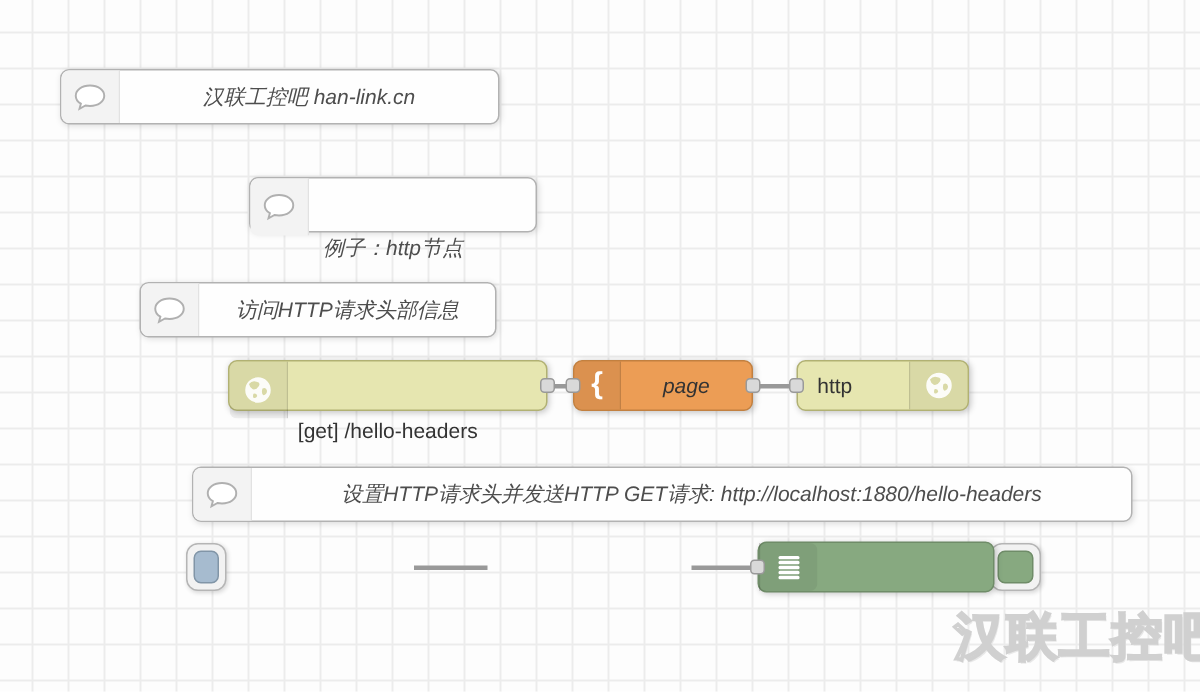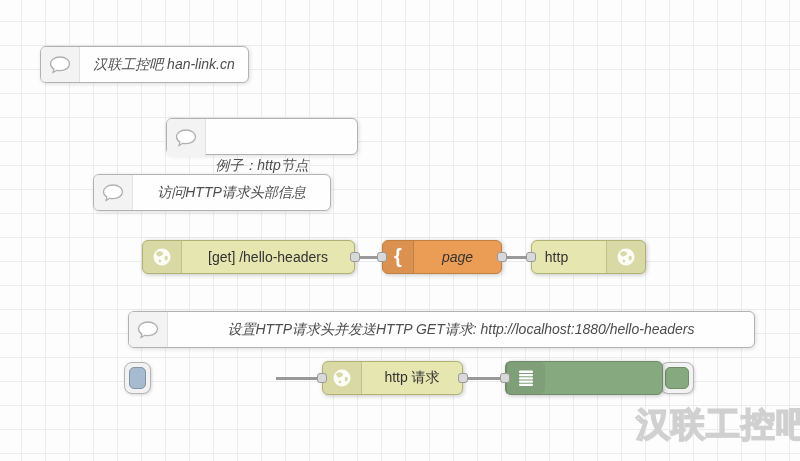--- a/index.html
+++ b/index.html
@@ -22,40 +22,40 @@
   .comment .icon-region{
     width:38px;flex:0 0 38px;background:var(--comment-icon-bg);
     border-right:1px solid #e2e2e2;border-radius:5px 0 0 5px;
     display:flex;align-items:center;justify-content:center;
   }
   .comment .label{
     flex:1;display:flex;align-items:center;justify-content:center;
     font-style:italic;font-size:14px;color:var(--comment-text);
     white-space:nowrap;padding:0 12px;
   }
-  #comment-1{left:40px;top:46px;width:209px;}
+  #comment-1{left:40px;top:46px;width:293px;}
   #comment-2{left:166px;top:118px;width:192px;flex-direction:column;}
-  #comment-3{left:93px;top:174px;width:238px;}
+  #comment-3{left:93px;top:188px;width:238px;}
   #comment-4{left:128px;top:311px;width:627px;}
   
   .node{
     position:absolute;height:34px;box-sizing:border-box;border-radius:6px;
     display:flex;box-shadow:1px 1px 4px rgba(0,0,0,0.22);z-index:2;
   }
   .node .icon-region{
     width:38px;flex:0 0 38px;display:flex;align-items:center;justify-content:center;
     background:rgba(0,0,0,0.055);
   }
   .node .icon-region.icon-left{border-right:1px solid rgba(0,0,0,0.12);border-radius:5px 0 0 5px;}
   .node .icon-region.icon-right{border-left:1px solid rgba(0,0,0,0.12);border-radius:0 5px 5px 0;}
   .node .label{
     flex:1;display:flex;align-items:center;justify-content:center;
     font-size:14px;color:var(--label-text);white-space:nowrap;padding:0 8px;
   }
-  #node-http-in{left:142px;top:240px;width:213px;background:var(--http-node);border:1px solid var(--http-node-border);}
+  #node-http-in{left:152px;top:240px;width:213px;background:var(--http-node);border:1px solid var(--http-node-border);flex-direction:column;}
   #node-template{left:382px;top:240px;width:120px;background:var(--template-node);border:1px solid var(--template-node-border);}
   #node-template .icon-region{flex:0 0 30px;width:30px;background:rgba(0,0,0,0.07);}
   #node-template .label{font-style:italic;}
   #node-http-response{left:531px;top:240px;width:115px;background:var(--http-node);border:1px solid var(--http-node-border);gap:25px;}
   #node-inject{left:146px;top:361px;width:133px;background:var(--inject-node);border:1px solid var(--inject-node-border);}
   #node-http-request{left:322px;top:361px;width:141px;background:var(--http-node);border:1px solid var(--http-node-border);}
   #node-debug{left:505px;top:361px;width:158px;background:var(--debug-node);border:1px solid var(--debug-node-border);}
   .brace{color:#fff;font-size:20px;font-weight:bold;line-height:1;transform:translateY(-1px);}
   
   .port{
@@ -163,30 +163,20 @@
           <path fill-rule="evenodd" fill="#ffffff" fill-opacity="0.92" d="M10 1.5 A8.5 8.5 0 1 0 10 18.5 A8.5 8.5 0 1 0 10 1.5 Z M4 6 Q6 3.5 9 4.5 Q12 5 10.5 7.5 Q9 10 6.5 9.5 Q4.5 8.5 4 6 Z M13 9 Q15.5 8 16 10.5 Q16 13 13.5 13.5 Q12 12 13 9 Z M7 12.5 Q9 12 9.5 14 Q8.5 16 6.8 15 Q6.5 13.5 7 12.5 Z"></path>
         </svg>
     </span>
   </div>
 
   <button class="node-button" id="inject-button">
     <span class="inner"></span>
   </button>
 
 
-  <div class="node" id="node-http-request">
-    <span class="port port-left"></span>
-    <span class="icon-region icon-left">
-      <svg width="20" height="20" viewBox="0 0 20 20">
-          <path fill-rule="evenodd" fill="#ffffff" fill-opacity="0.92" d="M10 1.5 A8.5 8.5 0 1 0 10 18.5 A8.5 8.5 0 1 0 10 1.5 Z M4 6 Q6 3.5 9 4.5 Q12 5 10.5 7.5 Q9 10 6.5 9.5 Q4.5 8.5 4 6 Z M13 9 Q15.5 8 16 10.5 Q16 13 13.5 13.5 Q12 12 13 9 Z M7 12.5 Q9 12 9.5 14 Q8.5 16 6.8 15 Q6.5 13.5 7 12.5 Z"></path>
-        </svg>
-    </span>
-    <span class="label">http 请求</span>
-    <span class="port port-right"></span>
-  </div>
 
   <div class="node" id="node-debug">
     <span class="port port-left"></span>
     <span class="icon-region icon-right">
       <svg width="20" height="20" viewBox="0 0 20 20" fill="#ffffff">
           <rect x="3" y="2.6" width="14" height="2.3" rx="1"></rect>
           <rect x="3" y="5.9" width="14" height="2.3" rx="1"></rect>
           <rect x="3" y="9.2" width="14" height="2.3" rx="1"></rect>
           <rect x="3" y="12.5" width="14" height="2.3" rx="1"></rect>
           <rect x="3" y="15.8" width="14" height="2.3" rx="1"></rect>

